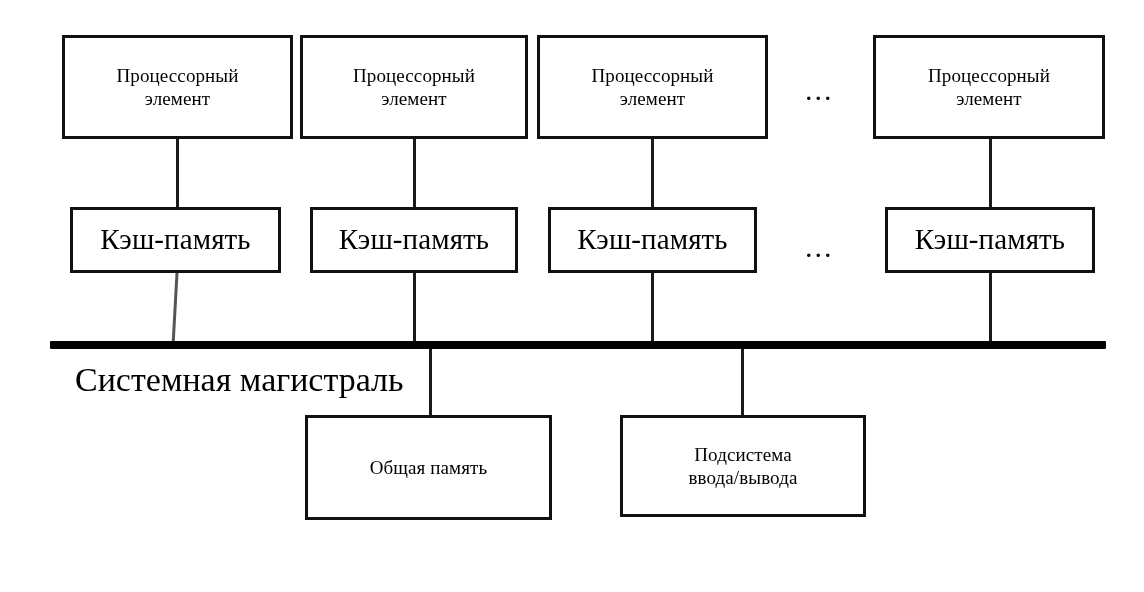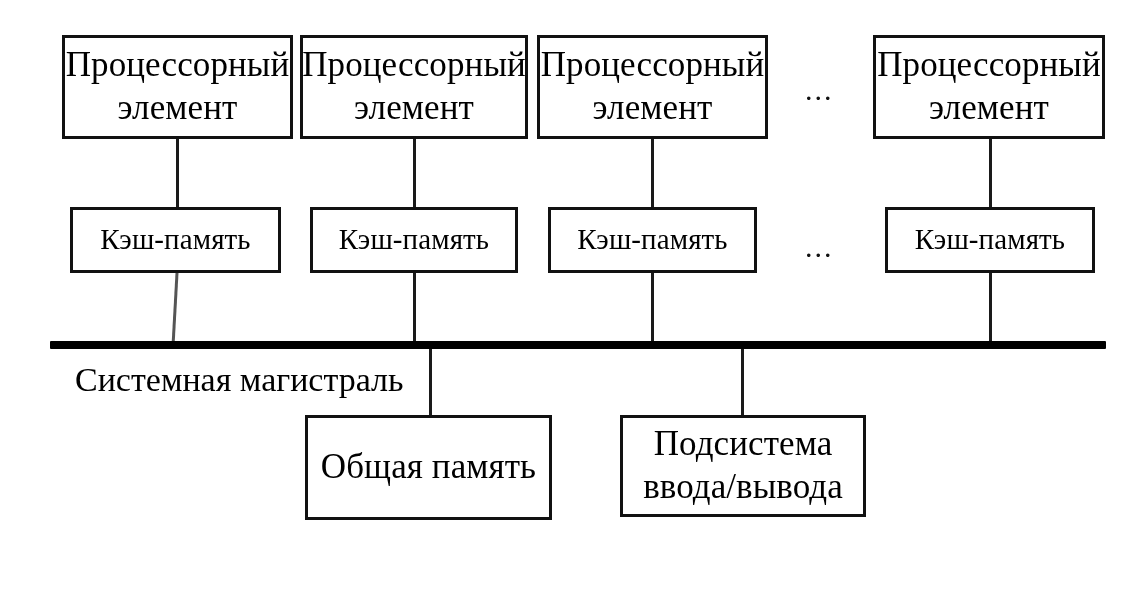--- a/index.html
+++ b/index.html
@@ -23,21 +23,21 @@
     position: absolute;
     box-sizing: border-box;
     border: 3px solid #111111;
     background: #ffffff;
     display: flex;
     flex-direction: column;
     align-items: center;
     justify-content: center;
     text-align: center;
     line-height: 1.22;
-    font-size: 35px;
+    font-size: 19px;
     letter-spacing: 0.1px;
     z-index: 3;
   }
   .node .line {
     display: block;
     white-space: nowrap;
   }
   .connector {
     position: absolute;
     background: #1a1a1a;

